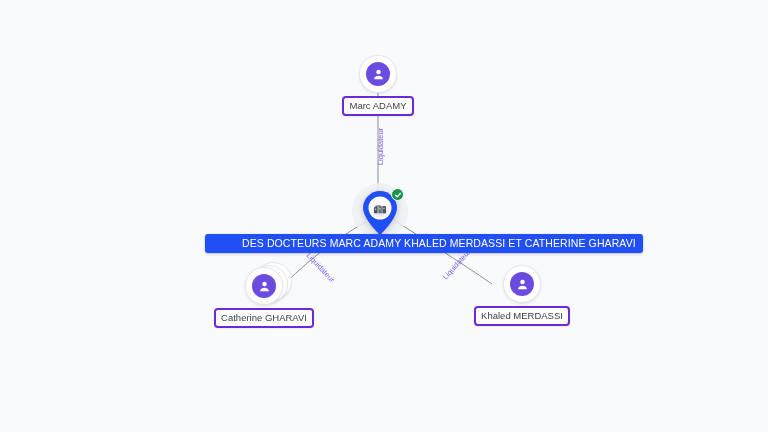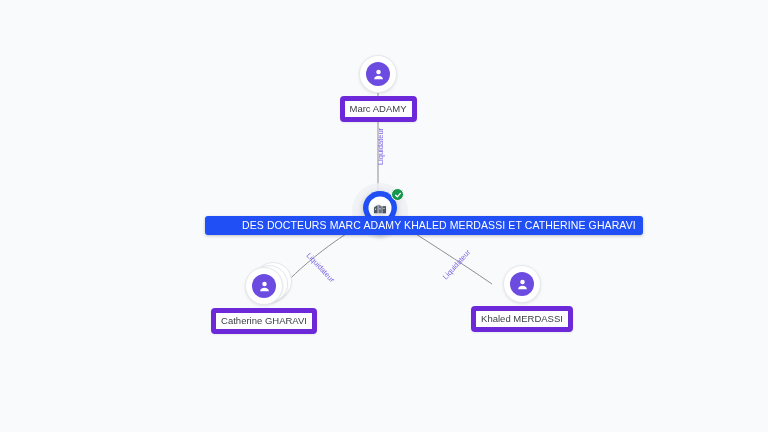--- a/index.html
+++ b/index.html
@@ -35,21 +35,21 @@
   .stack-2{left:5px;top:-2px;}
   .avatar-circle{
     width:24px;height:24px;border-radius:50%;
     background:#6c4ce0;
     display:flex;align-items:center;justify-content:center;
   }
   .avatar-circle svg{display:block;}
   .node-label{
     margin-top:3px;
     background:#ffffff;
-    border:5px solid #6d28d9;
+    border:2px solid #6d28d9;
     border-radius:4px;
     box-shadow:0 1px 2px rgba(16,24,40,.07);
     color:#3c4149;
     font-size:9.5px;
     line-height:12px;
     padding:2px 5px;
     white-space:nowrap;
   }
 
   
@@ -176,15 +176,15 @@
         </svg>
       </div>
       <div class="verified-badge">
         <svg width="8" height="8" viewBox="0 0 24 24" fill="none" stroke="#ffffff" stroke-width="4" stroke-linecap="round" stroke-linejoin="round">
           <path d="M5 12.5 L10 17.5 L19 7"></path>
         </svg>
       </div>
     </div>
   </div>
 
-  <div class="company-label-bar" style="left:205px;top:216px;padding-left:37px;">DES DOCTEURS MARC ADAMY KHALED MERDASSI ET CATHERINE GHARAVI</div>
+  <div class="company-label-bar" style="left:205px;top:234px;padding-left:37px;">DES DOCTEURS MARC ADAMY KHALED MERDASSI ET CATHERINE GHARAVI</div>
 
 </div>
 
 </body></html>

